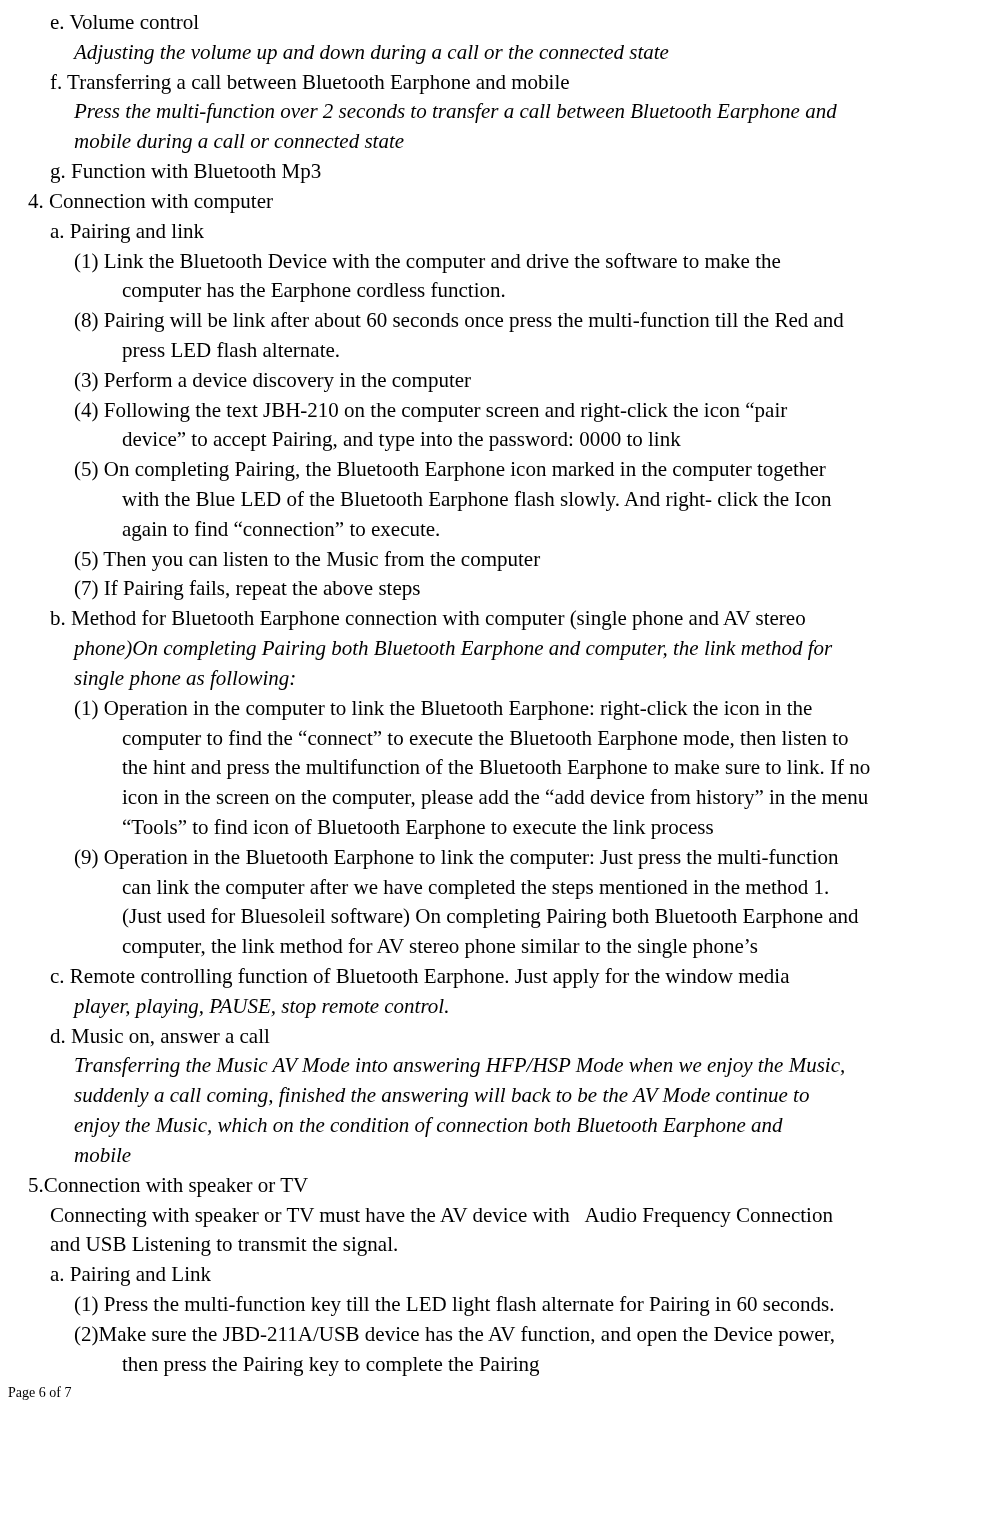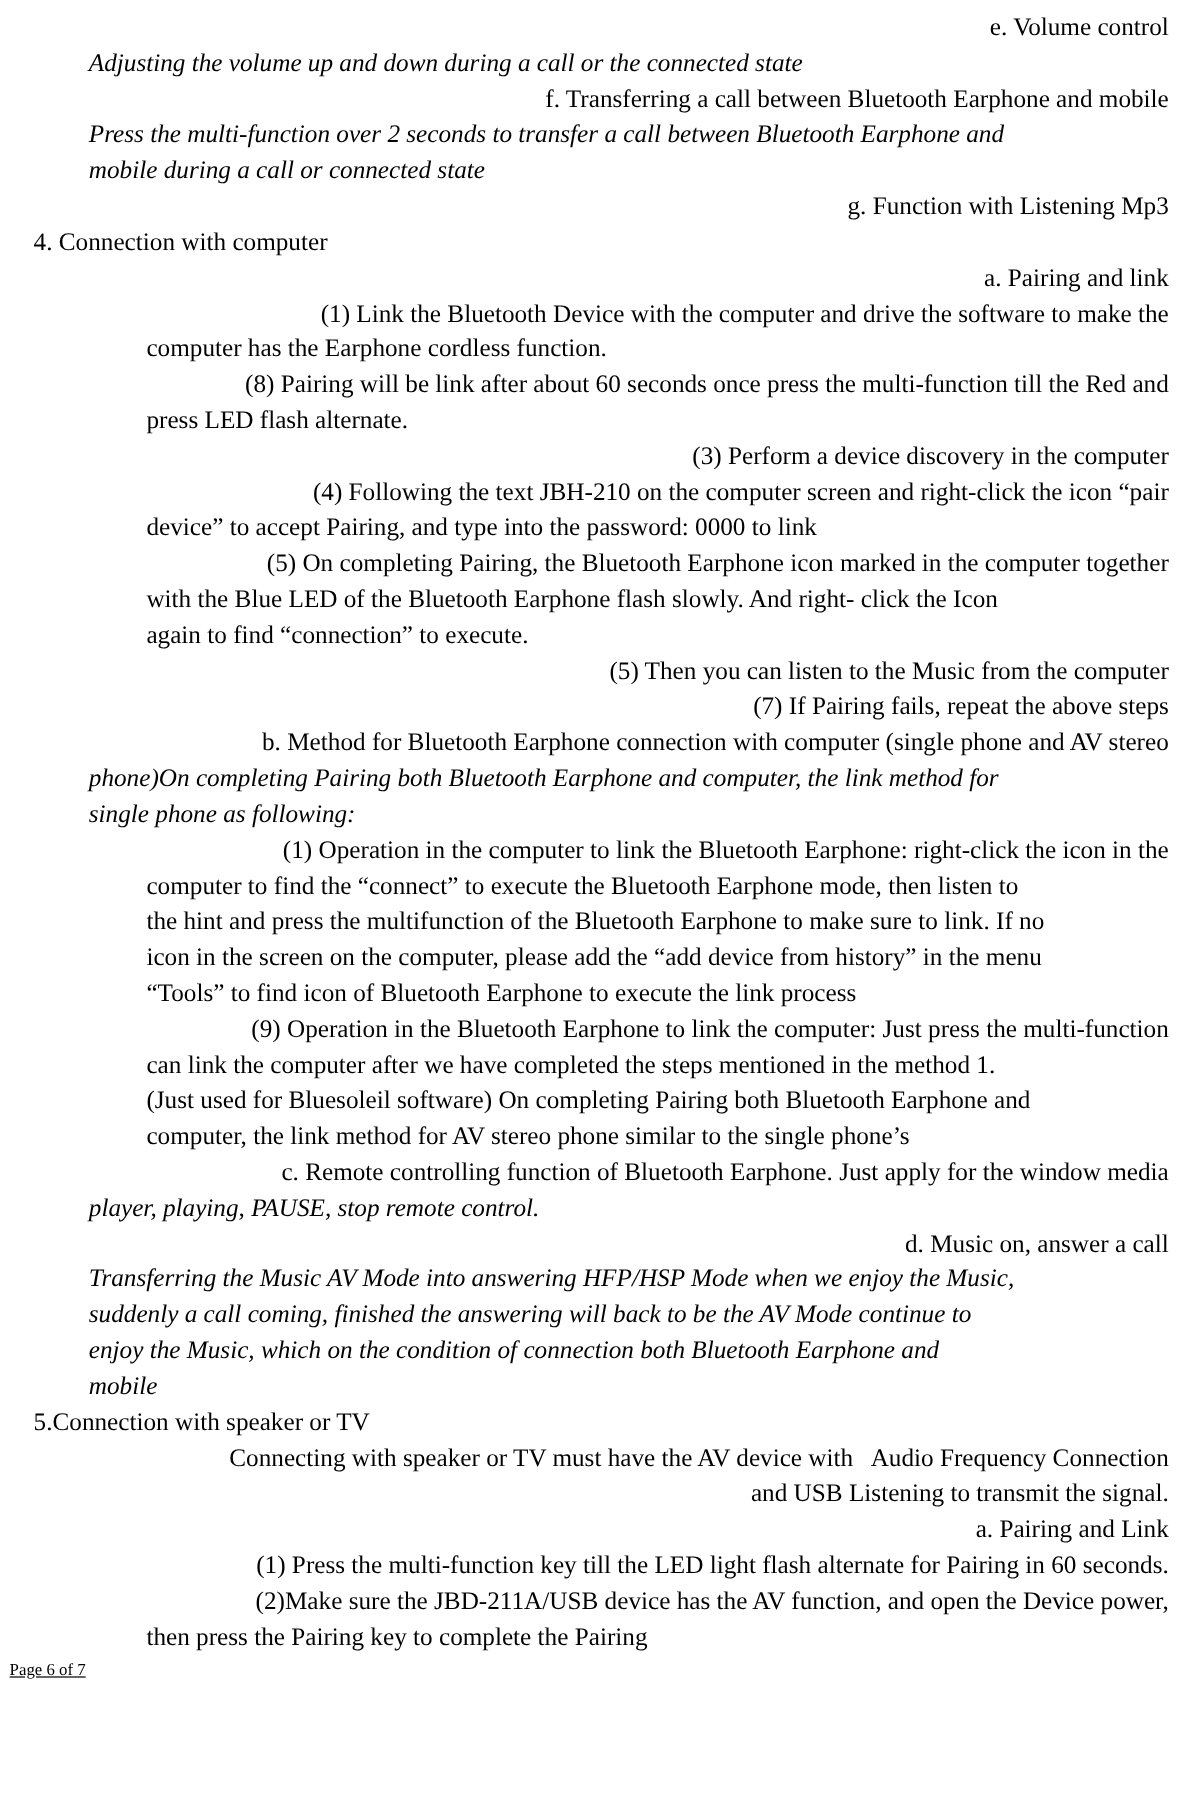--- a/index.html
+++ b/index.html
@@ -7,43 +7,42 @@
     font-size: 21px;
     color: #000;
     background: #fff;
     margin: 0;
     padding: 8px 24px 8px 8px;
     line-height: 1.42;
     width: 998px;
     box-sizing: border-box;
   }
   .indent-1 { padding-left: 20px; }
-  .indent-2 { padding-left: 42px; text-align: right; }
+  .indent-2 { padding-left: 42px; }
   .indent-3 { padding-left: 66px; font-style: italic; } 
-  .indent-4 { padding-left: 66px; text-align: right; }
+  .indent-4 { padding-left: 66px; }
   .cont-4   { padding-left: 114px; }
   .footer {
     font-size: 14px;
     font-family: "Times New Roman", serif;
     margin-top: 4px;
-    text-decoration: underline;
   }
   p { margin: 0; }
 </style>
 </head>
 <body>
 
 <p class="indent-2">e. Volume control</p>
 <p class="indent-3">Adjusting the volume up and down during a call or the connected state</p>
 
 <p class="indent-2">f. Transferring a call between Bluetooth Earphone and mobile</p>
 <p class="indent-3">Press the multi-function over 2 seconds to transfer a call between Bluetooth Earphone and</p>
 <p class="indent-3">mobile during a call or connected state</p>
 
-<p class="indent-2">g. Function with Listening Mp3</p>
+<p class="indent-2">g. Function with Bluetooth Mp3</p>
 
 <p class="indent-1">4. Connection with computer</p>
 <p class="indent-2">a. Pairing and link</p>
 
 <p class="indent-4">(1) Link the Bluetooth Device with the computer and drive the software to make the</p>
 <p class="cont-4">computer has the Earphone cordless function.</p>
 
 <p class="indent-4">(8) Pairing will be link after about 60 seconds once press the multi-function till the Red and</p>
 <p class="cont-4">press LED flash alternate.</p>
 

